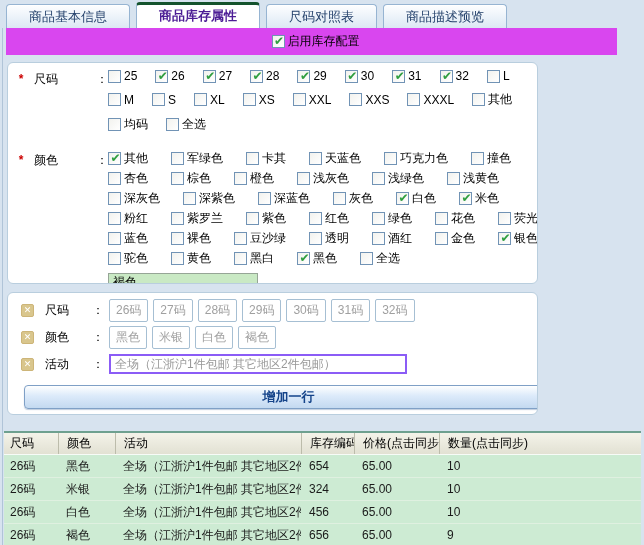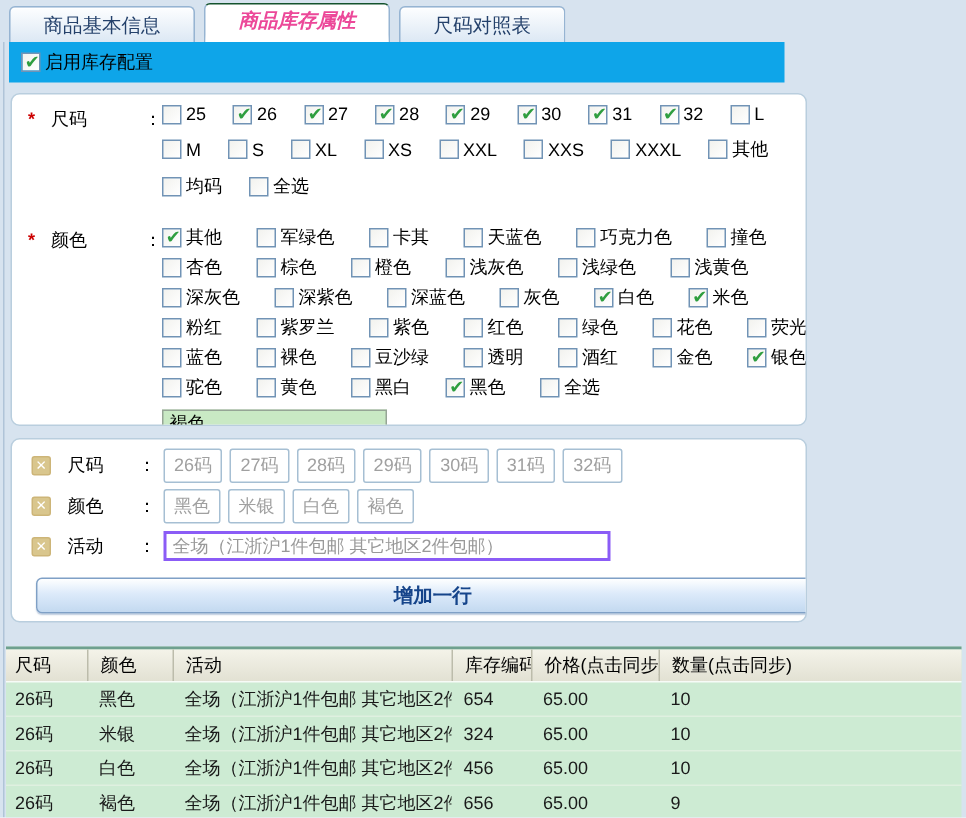--- a/index.html
+++ b/index.html
@@ -6,26 +6,26 @@
   html,body { width:644px; height:545px; }
   body { font-family:"Liberation Sans","DejaVu Sans",sans-serif; font-size:12px; color:#000; }
   .page { position:relative; width:644px; height:545px; background:#d7e3ef; overflow:hidden; }
   .page::before { content:""; position:absolute; left:2px; top:28px; bottom:0; width:1px; background:#b0c4d8; }
 
   
   .tabbar { position:absolute; top:2px; left:6px; display:flex; align-items:flex-end; gap:6px; height:26px; }
   .tab { height:24px; line-height:23px; padding:0 22px; font-size:13px; color:#24416b;
          background:linear-gradient(180deg,#fdfeff,#dce8f4); border:1px solid #96b4d2;
          border-bottom:none; border-radius:4px 4px 0 0; cursor:pointer; box-shadow:inset 0 1px 0 #fff; }
-  .tab.active { height:26px; line-height:21px; background:#fff; font-weight:bold; color:#ec4899;
-                border-top:1px solid #14532d;font-style:italic; }
-
-  
-  .enable-strip { position:absolute; top:28px; left:6px; width:517px; height:27px; background:#0ea5e9;
-                  display:flex; align-items:center; padding-left:8px; }
+  .tab.active { height:26px; line-height:21px; background:#fff; font-weight:bold; color:#4c1d95;
+                border-top:3px solid #14532d; }
+
+  
+  .enable-strip { position:absolute; top:28px; left:6px; width:611px; height:27px; background:#d946ef;
+                  display:flex; align-items:center; padding-left:8px;justify-content:center; }
 
   
   .opt { display:inline-flex; align-items:center; cursor:pointer; }
   .cb { width:13px; height:13px; border:1px solid #7193b5; background:linear-gradient(135deg,#f2f2ee,#fff);
         display:inline-block; position:relative; flex:none; }
   .cb.checked::after { content:"✔"; position:absolute; left:0; top:-2px; width:13px; text-align:center;
         color:#2f9e3f; font-size:12px; font-weight:bold; }
   .optlab { margin-left:3px; white-space:nowrap; }
 
   
@@ -78,20 +78,21 @@
 </style>
 </head>
 <body>
 
 <div class="page">
 
   <div class="tabbar" id="tabbar">
       <div class="tab">商品基本信息</div>
       <div class="tab active">商品库存属性</div>
       <div class="tab">尺码对照表</div>
+      <div class="tab">商品描述预览</div>
     </div>
 
   <div class="enable-strip">
     <label class="opt">
       <span class="cb checked"></span>
       <span class="optlab">启用库存配置</span>
     </label>
   </div>
 
   <div class="panel panel1">

